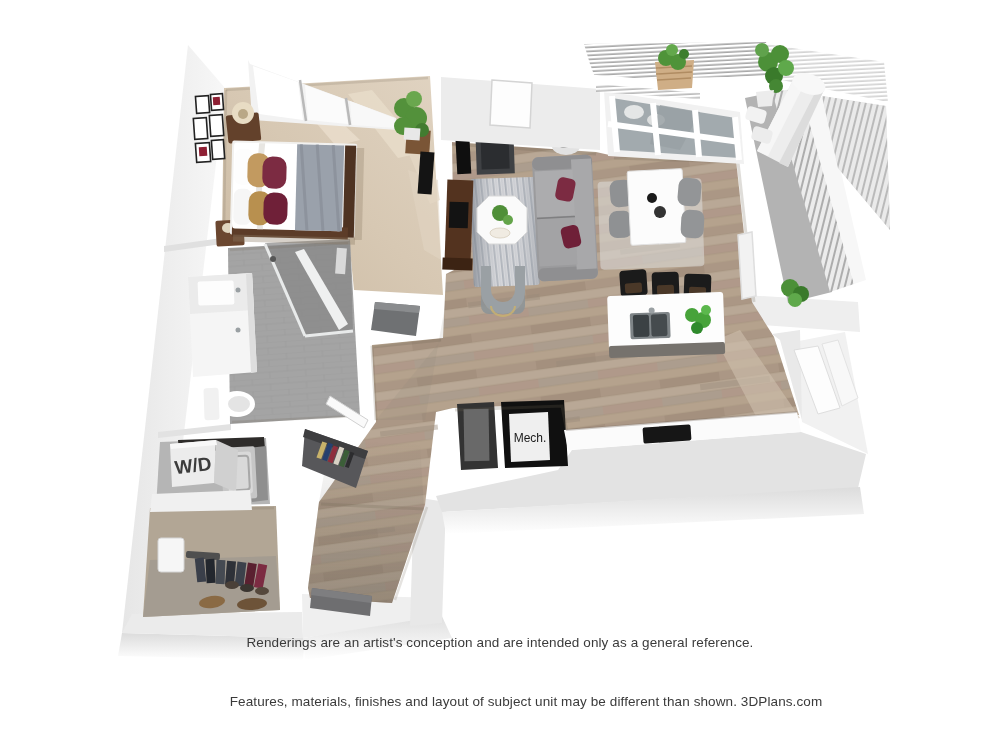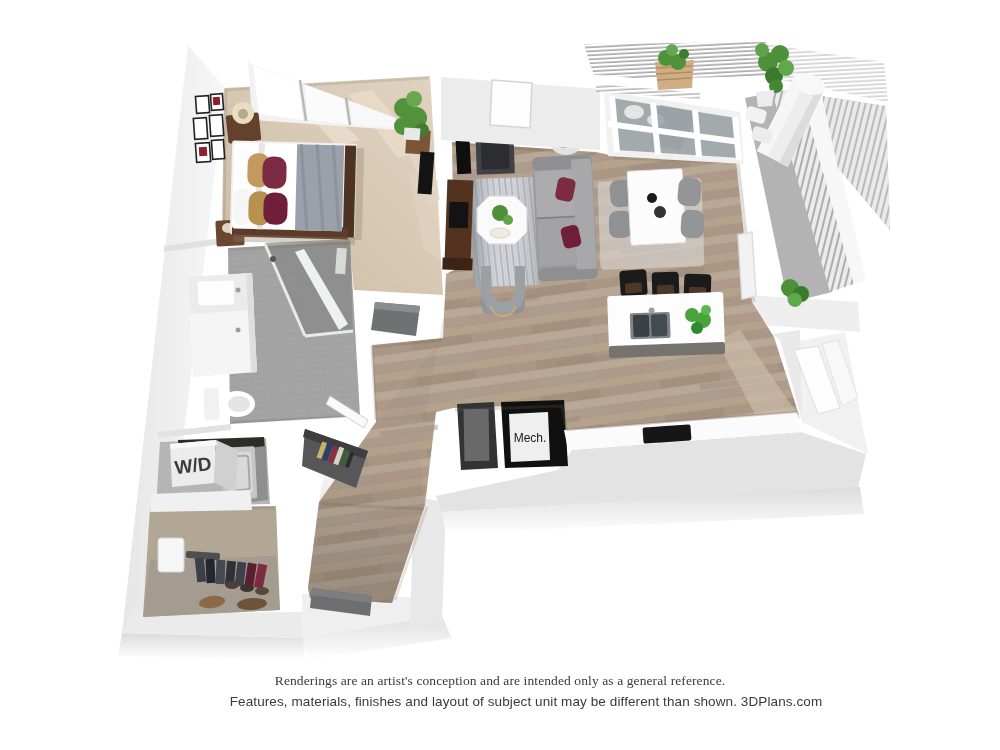--- a/index.html
+++ b/index.html
@@ -438,15 +438,15 @@
           <circle cx="795" cy="300" r="7" fill="#5fa94b"></circle>
 </g>
 </g>
 
 <g>
 <rect x="464" y="409" width="25" height="52" fill="#696969" transform="rotate(-1 476 435)"></rect>
 <polygon points="509,414 548,412 550,460 511,462" fill="#efefef"></polygon>
 <text x="530" y="442" font-size="12" fill="#1a1a1a" text-anchor="middle">Mech.</text>
 </g>
 </svg>
-<div class="cap" style="top:673px;font-family:Liberation Serif, serif;">Renderings are an artist's conception and are intended only as a general reference.</div>
+<div class="cap" style="top:635px;">Renderings are an artist's conception and are intended only as a general reference.</div>
 <div class="cap" style="top:694px;padding-left:26px;">Features, materials, finishes and layout of subject unit may be different than shown. 3DPlans.com</div>
 </div>
 
 </body></html>

